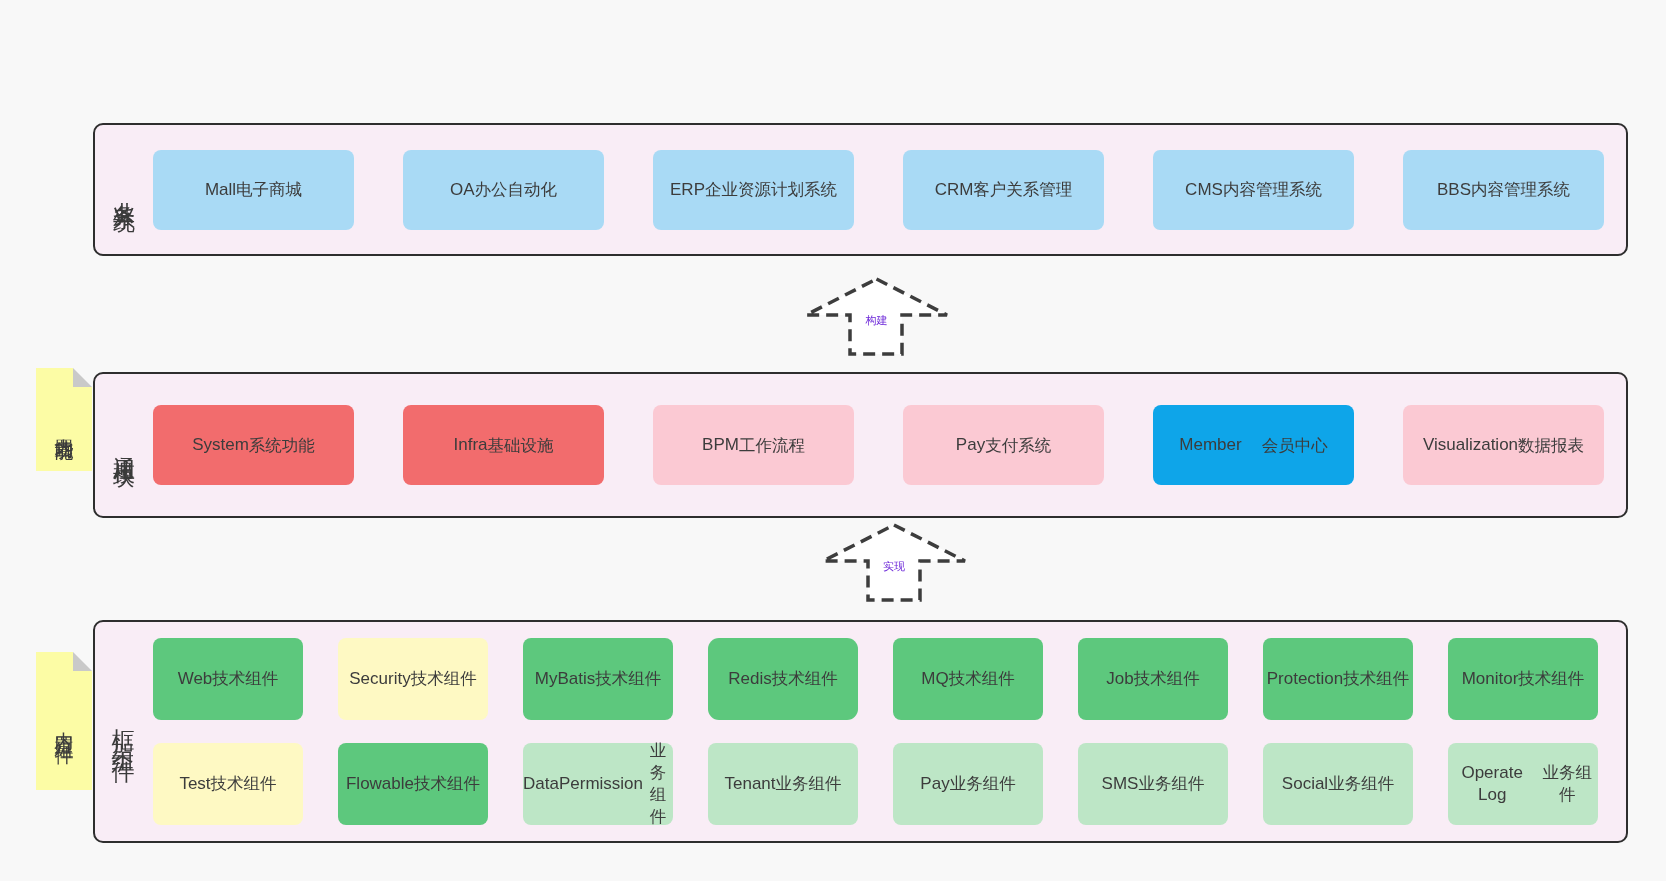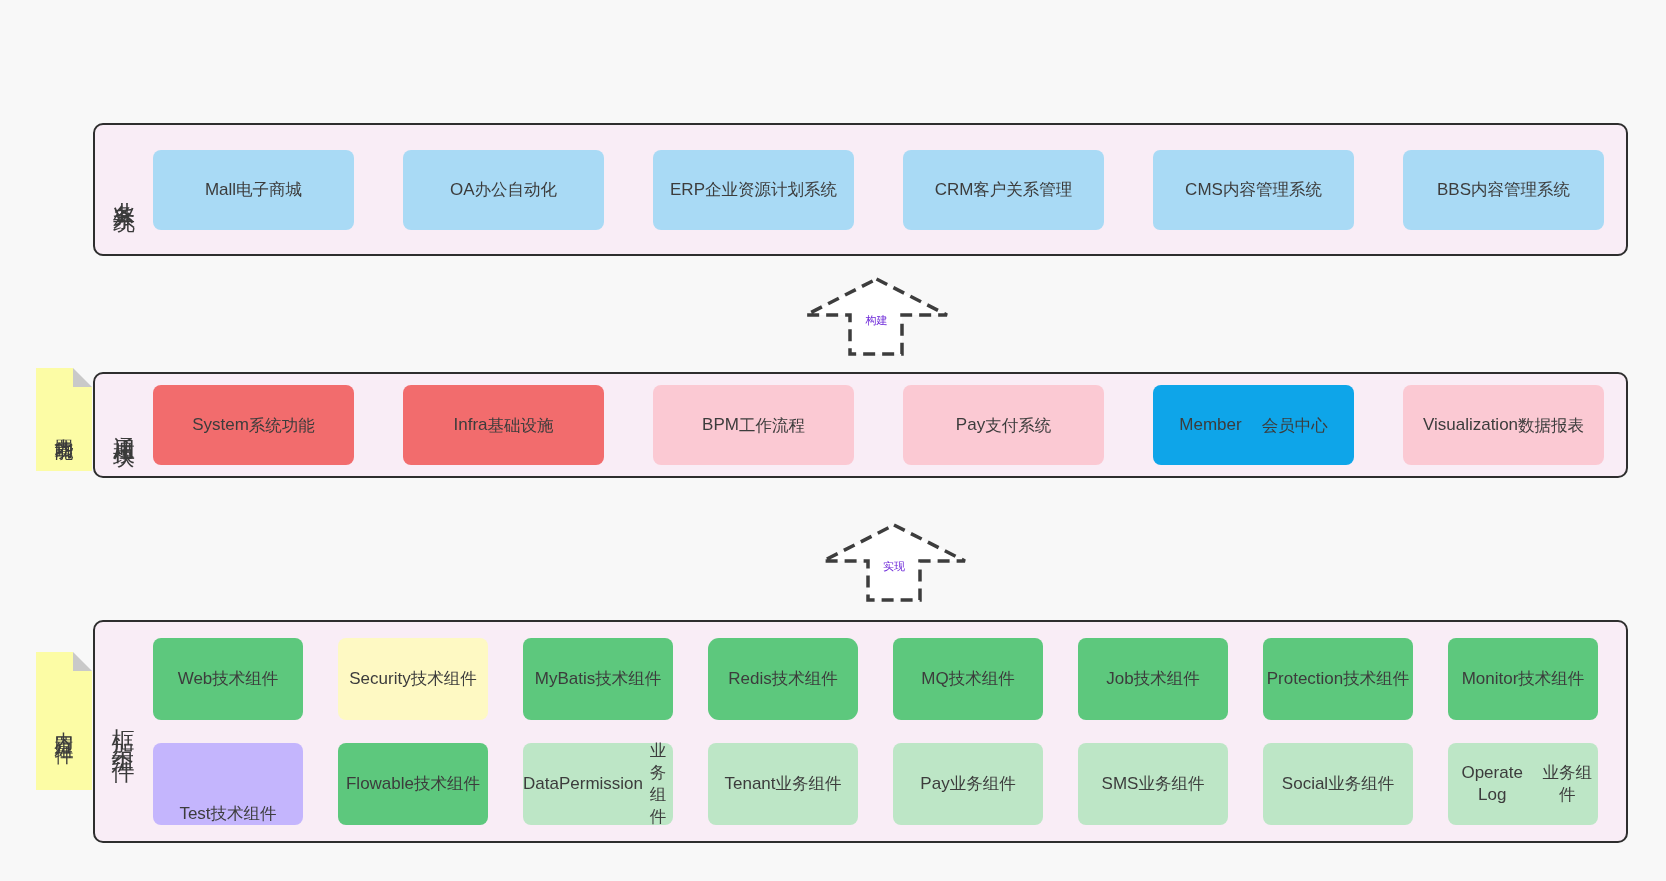--- a/index.html
+++ b/index.html
@@ -2,21 +2,21 @@
 <html style="--page-bg: #f8f8f8; --band-bg: #f9edf6; --band-border: #2e2e2e; --sticky-bg: #fcfca5; --sticky-fold: #c9c9c9;"><head>
 <meta charset="utf-8">
 <style>
   html,body{margin:0;padding:0;background:#f8f8f8;font-family:"Liberation Sans","DejaVu Sans",sans-serif;}
   #canvas{position:relative;width:1666px;height:881px;background:var(--page-bg,#f8f8f8);overflow:hidden;color:#3a3a3a;}
 
   
   .band{position:absolute;left:93px;width:1535px;background:var(--band-bg,#f9edf6);
         border:2px solid var(--band-border,#2e2e2e);border-radius:10px;box-sizing:border-box;z-index:2;}
   .band-1{top:123px;height:133px;}
-  .band-2{top:372px;height:106px;}
+  .band-2{top:372px;height:146px;}
   .band-3{top:620px;height:223px;}
 
   .band-label{position:absolute;left:0;top:0;height:100%;width:58px;display:flex;align-items:center;justify-content:center;
               writing-mode:vertical-rl;text-orientation:upright;font-size:22px;letter-spacing:3px;color:#3a3a3a;}
   .band-3 .band-label{font-size:23px;letter-spacing:11px;}
 
   .rows{position:absolute;left:58px;right:15px;top:0;bottom:0;display:flex;flex-direction:column;justify-content:center;gap:23px;}
   .row{display:flex;gap:49px;}
   .band-3 .row{gap:35px;}
 
@@ -166,21 +166,21 @@
           <div class="box" style="background: rgb(93, 200, 125);">
             <div class="name">Protection</div>
             <div class="sub">技术组件</div>
           </div>
           <div class="box" style="background: rgb(93, 200, 125);">
             <div class="name">Monitor</div>
             <div class="sub">技术组件</div>
           </div>
         </div>
         <div class="row">
-          <div class="box" style="background: #c4b5fd; align-items: flex-end;">
+          <div class="box" style="background: #fef9c3;">
             <div class="name">Test</div>
             <div class="sub">技术组件</div>
           </div>
           <div class="box" style="background: rgb(93, 200, 125);">
             <div class="name">Flowable</div>
             <div class="sub">技术组件</div>
           </div>
           <div class="box" style="background: rgb(189, 230, 198);">
             <div class="name">Data</div>
             <div class="name">Permission</div>

